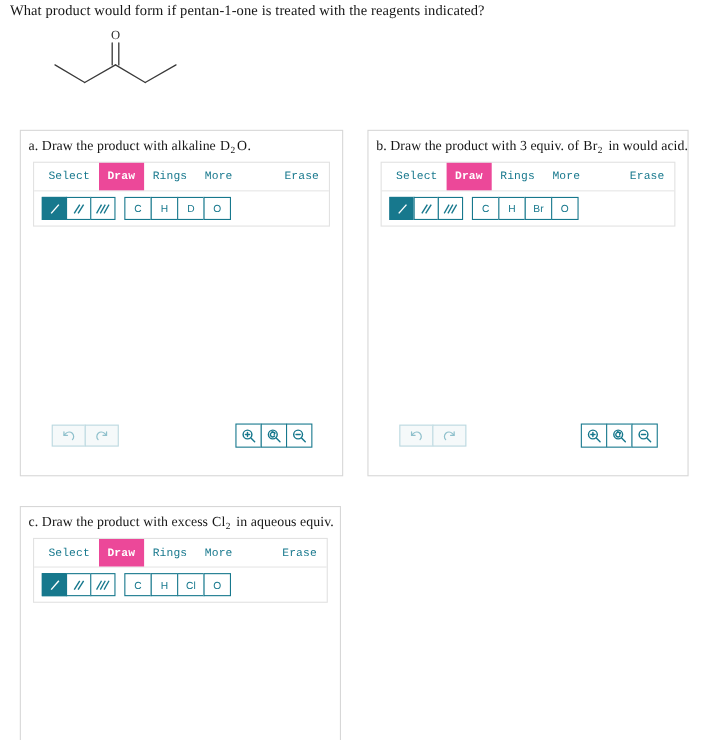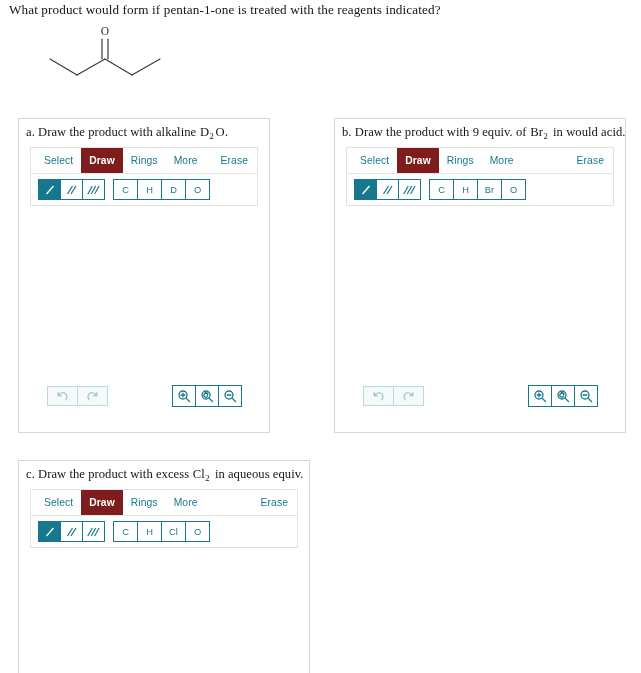--- a/index.html
+++ b/index.html
@@ -38,21 +38,21 @@
   }
   .structure svg { display: block; }
 
   
   .panel {
     position: absolute;
     box-sizing: border-box;
     border: 1px solid #d7d7d7;
     background: #ffffff;
   }
-  #panel-a { left: 18px;  top: 118px; width: 252px; height: 315px; }
+  #panel-a { left: 18px;  top: 118px; width: 294px; height: 315px; }
   #panel-b { left: 334px; top: 118px; width: 292px; height: 315px; }
   #panel-c { left: 18px;  top: 460px; width: 292px; height: 260px; }
 
   .panel-title {
     position: absolute;
     left: 7px;
     top: 6px;
     font-family: "Liberation Serif", serif;
     font-size: 12.6px;
     color: #161616;
@@ -93,23 +93,24 @@
   }
   .tab {
     display: flex;
     align-items: center;
     padding: 0 8px;
     font-size: 10.3px;
     color: #17788d;
     cursor: pointer;
     user-select: none;
     letter-spacing: 0.1px;
+    font-family: Liberation Mono, monospace;
   }
   .tab.active {
-    background: #7f1d1d;
+    background: #ec4899;
     color: #ffffff;
     font-weight: bold;
   }
   .tab-erase {
     margin-left: auto;
     padding-right: 9px;
   }
 
   .toolrow {
     height: 31px;
@@ -301,21 +302,21 @@
         <circle cx="6" cy="6" r="4"></circle>
           <line x1="9.1" y1="9.1" x2="12.5" y2="12.5"></line>
         <line x1="4.1" y1="6" x2="7.9" y2="6"></line>
       </svg>
     </div>
   </div>
 </div>
 
 <div class="panel" id="panel-b">
   <div class="panel-title">
-    <span>b. Draw the product with 9 equiv. of </span><span class="mathvar">Br</span><sub>2</sub><span class="mathvar"></span><span> in would acid.</span>
+    <span>b. Draw the product with 3 equiv. of </span><span class="mathvar">Br</span><sub>2</sub><span class="mathvar"></span><span> in would acid.</span>
   </div>
 
   <div class="editor-box">
     <div class="tabbar">
       <div class="tab">Select</div>
       <div class="tab active">Draw</div>
       <div class="tab">Rings</div>
       <div class="tab">More</div>
       <div class="tab tab-erase">Erase</div>
     </div>

